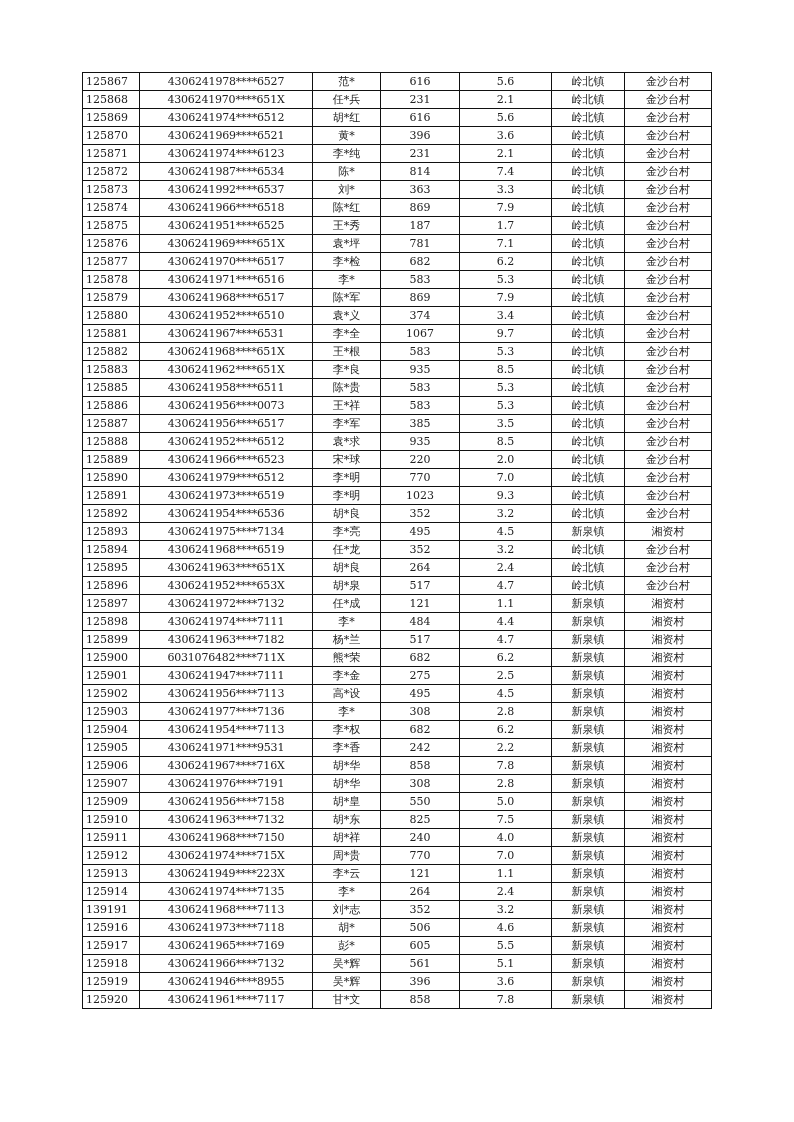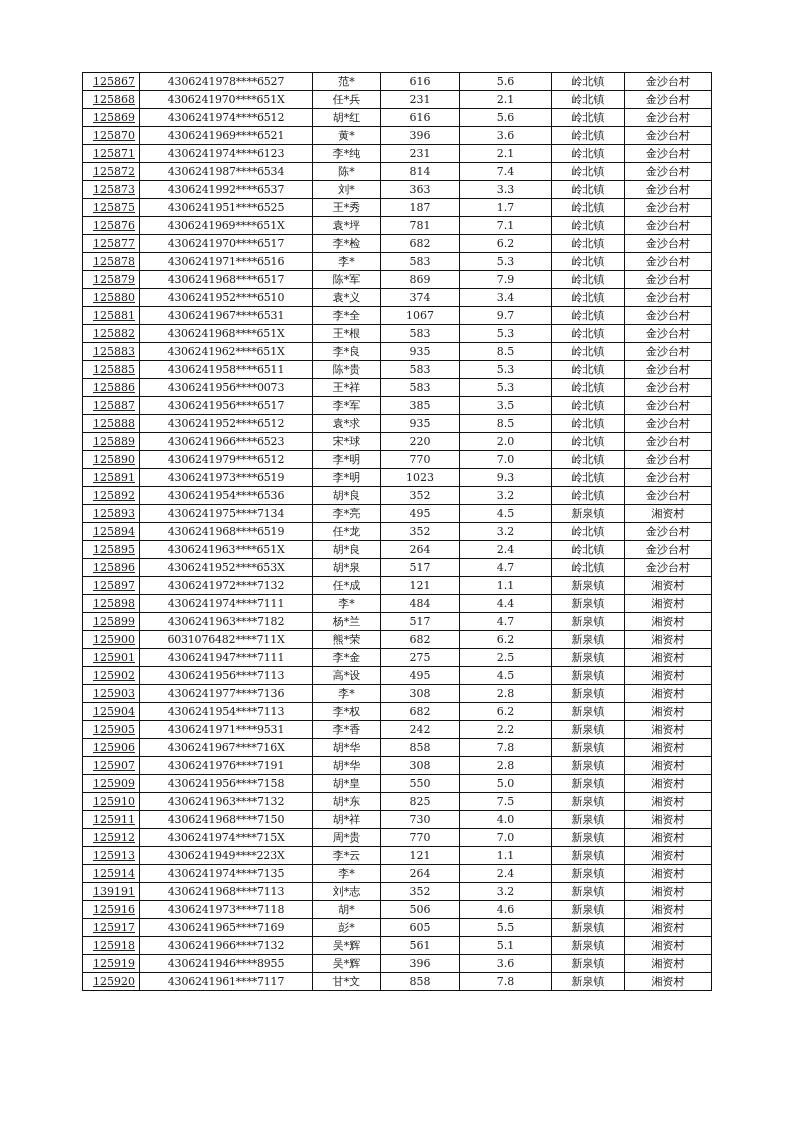--- a/index.html
+++ b/index.html
@@ -17,21 +17,21 @@
   }
   table.grid td {
     border: 1px solid #111;
     height: 17px;
     padding: 0;
     line-height: 17px;
     text-align: center;
     white-space: nowrap;
     overflow: hidden;
   }
-  table.grid td.c-seq { text-align: left; padding-left: 10px; text-decoration: underline; }
+  table.grid td.c-seq { text-align: left; padding-left: 3px; }
   table.grid td.c-id { font-size: 11px; letter-spacing: -0.2px; }
   col.w1 { width: 57px; }
   col.w2 { width: 173px; }
   col.w3 { width: 68px; }
   col.w4 { width: 79px; }
   col.w5 { width: 92px; }
   col.w6 { width: 73px; }
   col.w7 { width: 87px; }
 </style>
 </head>
@@ -106,20 +106,29 @@
         <tr>
           <td class="c-seq">125873</td>
           <td class="c-id">4306241992****6537</td>
           <td class="c-name">刘*</td>
           <td class="c-amt">363</td>
           <td class="c-area">3.3</td>
           <td class="c-town">岭北镇</td>
           <td class="c-vil">金沙台村</td>
         </tr>
         <tr>
+          <td class="c-seq">125874</td>
+          <td class="c-id">4306241966****6518</td>
+          <td class="c-name">陈*红</td>
+          <td class="c-amt">869</td>
+          <td class="c-area">7.9</td>
+          <td class="c-town">岭北镇</td>
+          <td class="c-vil">金沙台村</td>
+        </tr>
+        <tr>
           <td class="c-seq">125875</td>
           <td class="c-id">4306241951****6525</td>
           <td class="c-name">王*秀</td>
           <td class="c-amt">187</td>
           <td class="c-area">1.7</td>
           <td class="c-town">岭北镇</td>
           <td class="c-vil">金沙台村</td>
         </tr>
         <tr>
           <td class="c-seq">125876</td>
@@ -415,21 +424,21 @@
           <td class="c-name">胡*东</td>
           <td class="c-amt">825</td>
           <td class="c-area">7.5</td>
           <td class="c-town">新泉镇</td>
           <td class="c-vil">湘资村</td>
         </tr>
         <tr>
           <td class="c-seq">125911</td>
           <td class="c-id">4306241968****7150</td>
           <td class="c-name">胡*祥</td>
-          <td class="c-amt">730</td>
+          <td class="c-amt">240</td>
           <td class="c-area">4.0</td>
           <td class="c-town">新泉镇</td>
           <td class="c-vil">湘资村</td>
         </tr>
         <tr>
           <td class="c-seq">125912</td>
           <td class="c-id">4306241974****715X</td>
           <td class="c-name">周*贵</td>
           <td class="c-amt">770</td>
           <td class="c-area">7.0</td>

